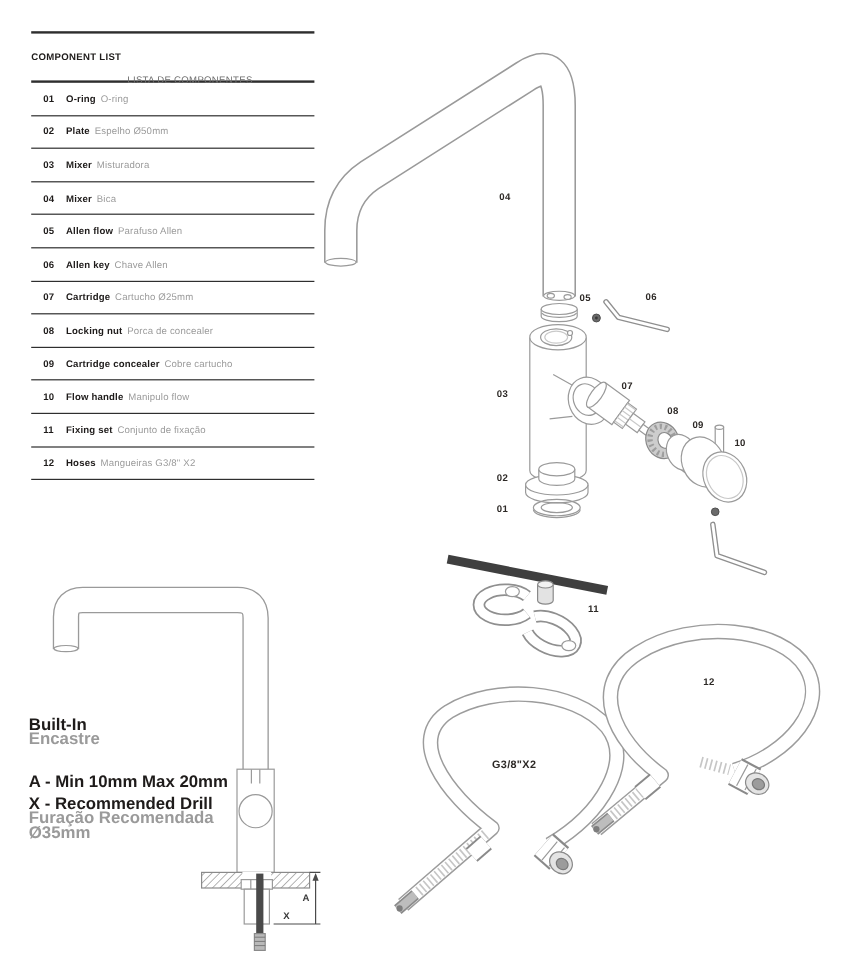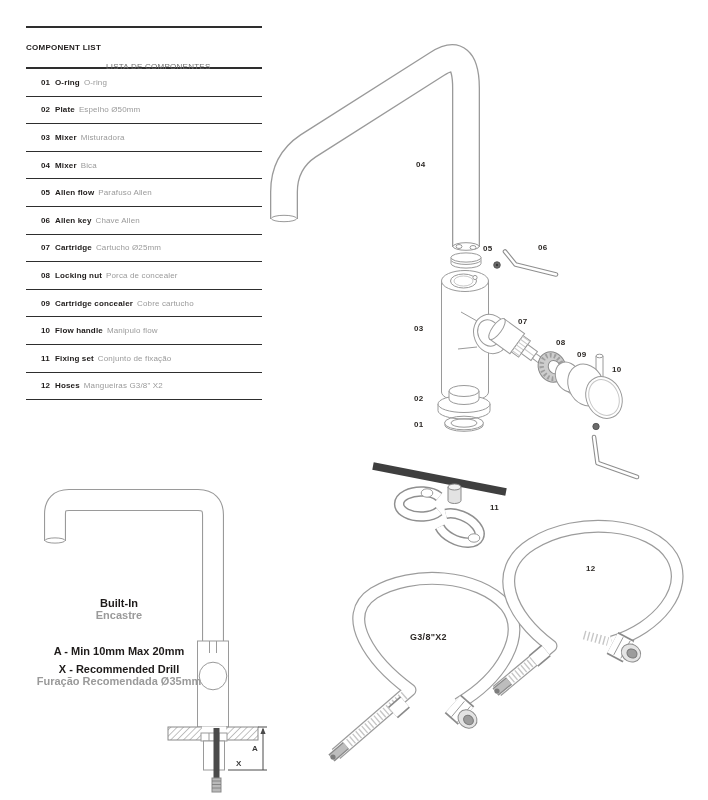--- a/index.html
+++ b/index.html
@@ -1,33 +1,33 @@
 <!DOCTYPE html>
 <html><head>
 <meta charset="utf-8">
 <style>
   html,body{margin:0;padding:0;background:#fff;}
   .page{position:relative;width:708px;height:800px;background:#ffffff;overflow:hidden;
-        font-family:"Liberation Sans",sans-serif;color:#2d2926;text-align:center;}
+        font-family:"Liberation Sans",sans-serif;color:#2d2926;}
   svg{position:absolute;left:0;top:0;}
 
   
   .component-list{position:absolute;left:26px;top:26px;width:236px;border-top:2px solid #2e2e2e;}
   .list-header{height:39px;display:flex;align-items:center;border-bottom:2px solid #2e2e2e;
                font-size:8px;letter-spacing:.25px;white-space:pre;}
   .t-en{font-weight:bold;color:#1e1b1a;}
   .t-pt{color:#6e6e6e;margin-left:5px;margin-top:37px;}
   .list-row{height:26.6px;display:flex;align-items:center;border-bottom:1.5px solid #2e2e2e;
             font-size:8px;letter-spacing:.15px;white-space:pre;}
   .row-num{width:19px;margin-left:10px;font-weight:bold;color:#1e1b1a;flex:0 0 auto;}
   .row-en{font-weight:bold;color:#1e1b1a;}
   .row-pt{color:#9a9a9a;margin-left:4px;}
 
   
-  .built-in{position:absolute;left:24px;top:597px;width:190px;font-size:11px;line-height:12px;}
+  .built-in{position:absolute;left:24px;top:597px;width:190px;font-size:14px;line-height:12px;}
   .bi-bold{font-weight:bold;color:#1e1b1a;}
   .bi-muted{color:#9a9a9a;font-weight:bold;}
   .mt-lg{margin-top:24px;}
   .mt-sm{margin-top:6px;}
 
   
   .callout{position:absolute;font-size:8px;font-weight:bold;color:#2d2926;letter-spacing:.3px;}
   .hose-spec{position:absolute;font-size:9px;font-weight:bold;color:#2d2926;letter-spacing:.3px;}
   .dim-label{position:absolute;font-size:8px;font-weight:bold;color:#3a3a3a;}
 

